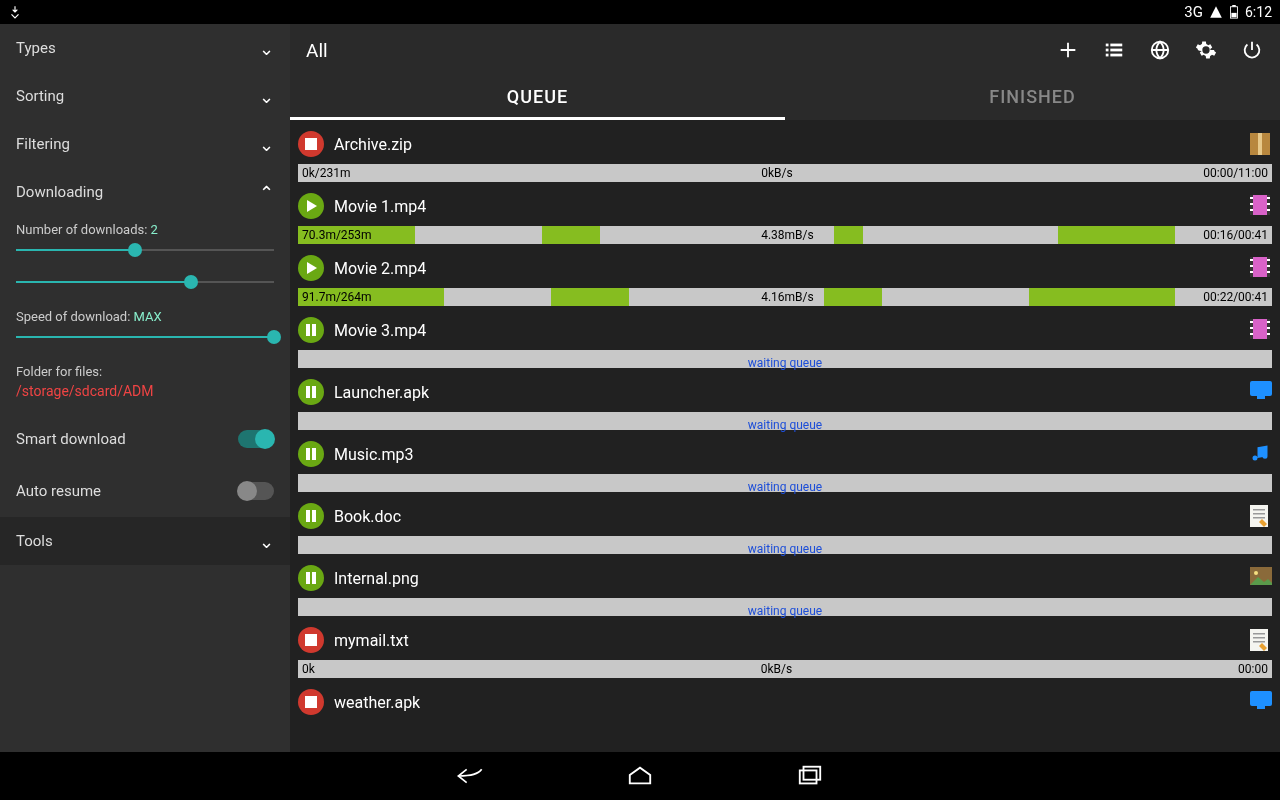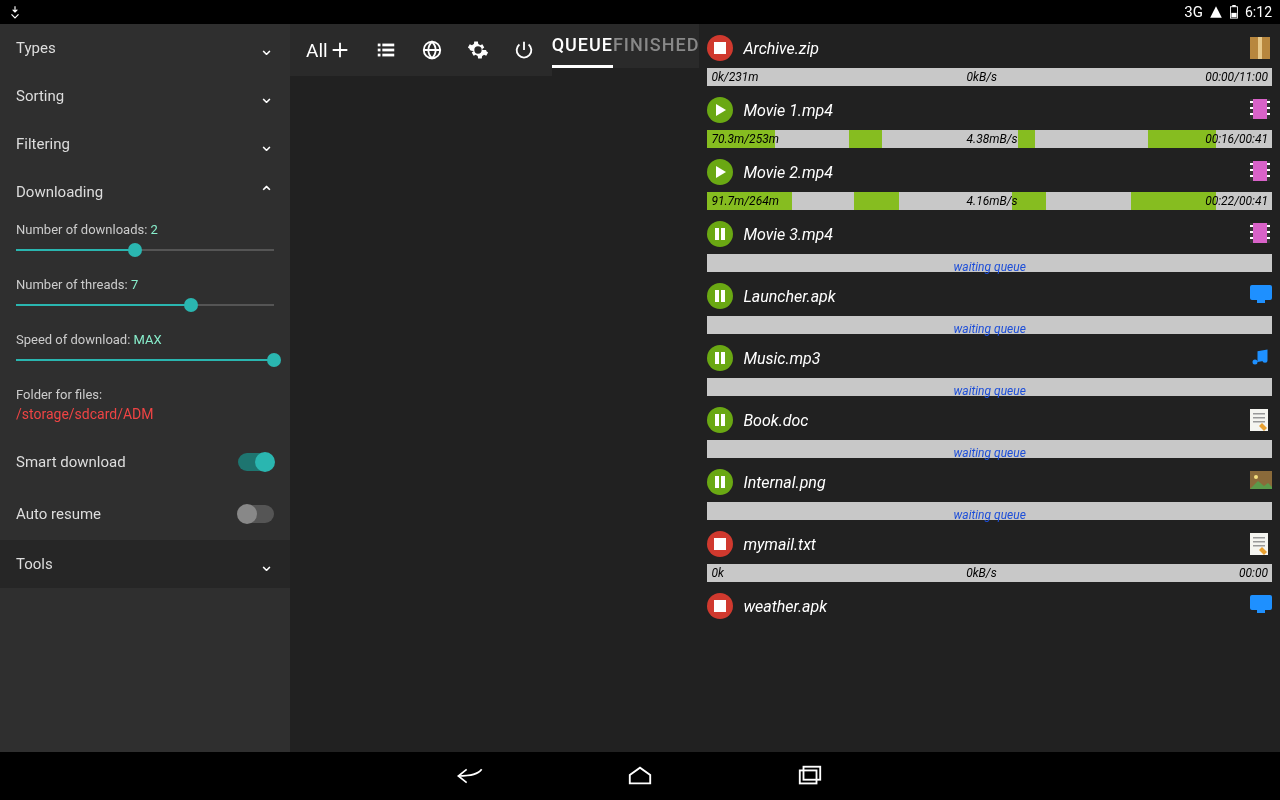--- a/index.html
+++ b/index.html
@@ -5,21 +5,21 @@
 * { margin: 0; padding: 0; box-sizing: border-box; font-family: Roboto, Arial, sans-serif; }
 body { width: 1280px; height: 800px; background: #000; overflow: hidden; color: #eee; }
 
 
 .statusbar { height: 24px; background: #000; display: flex; justify-content: space-between; align-items: center; padding: 0 8px; font-size: 14px; color: #fff; }
 .statusbar .right { display: flex; align-items: center; gap: 6px; }
 
 
 .app { display: flex; height: 728px; }
 .sidebar { width: 290px; background: #2f2f2f; overflow-y: auto; }
-.content { flex: 1; background: #212121; display: flex; flex-direction: row; }
+.content { flex: 1; background: #212121; display: flex; flex-direction: column; }
 
 
 .srow { display: flex; align-items: center; justify-content: space-between; padding: 0 16px; height: 48px; font-size: 15px; color: #ddd; cursor: pointer; }
 .srow.sub { background: #262626; }
 .chev { font-size: 18px; color: #fff; }
 
 .sctrl { padding: 6px 16px 2px; font-size: 13px; color: #ccc; }
 .sctrl .val { color: #8ec; }
 
 .slider { position: relative; height: 24px; margin: 0 16px 8px; }
@@ -42,21 +42,21 @@
 .cactions { margin-left: auto; display: flex; gap: 22px; }
 .cactions .ic { width: 24px; height: 24px; display: flex; align-items: center; justify-content: center; cursor: pointer; }
 
 
 .tabs { display: flex; background: #2a2a2a; height: 44px; }
 .tab { flex: 1; display: flex; align-items: center; justify-content: center; font-size: 18px; letter-spacing: 1px; color: #888; cursor: pointer; border-bottom: 3px solid transparent; font-weight: 500; }
 .tab.active { color: #fff; border-bottom-color: #fff; }
 
 
 .dlist { flex: 1; overflow-y: auto; padding: 4px 8px; }
-.ditem { margin-bottom: 4px; font-style: italic; }
+.ditem { margin-bottom: 4px; }
 .drow { display: flex; align-items: center; height: 40px; }
 .dbtn { width: 26px; height: 26px; border-radius: 50%; display: flex; align-items: center; justify-content: center; margin-right: 10px; flex-shrink: 0; }
 .dbtn.stop { background: #d0392e; }
 .dbtn.play { background: #6aa813; }
 .dbtn.pause { background: #6aa813; }
 .dname { font-size: 16px; color: #fff; flex: 1; }
 .dicon { width: 22px; height: 22px; flex-shrink: 0; }
 
 .pbar { position: relative; height: 18px; background: #c8c8c8; display: flex; align-items: center; font-size: 12px; color: #000; }
 .pbar .seg { position: absolute; top: 0; bottom: 0; background: #86bd20; }
@@ -121,23 +121,20 @@
 
     <div class="sctrl">
       <span>Number of downloads: </span><span class="val">2</span>
     </div>
     <div class="slider">
       <div class="track"></div>
         <div class="fill" style="width: 46%;"></div>
         <div class="thumb" style="left: 46%;"></div>
     </div>
 
-    <div class="sctrl">
-      <span>Number of threads: </span><span class="val">7</span>
-    </div>
     <div class="slider">
       <div class="track"></div>
         <div class="fill" style="width: 68%;"></div>
         <div class="thumb" style="left: 68%;"></div>
     </div>
 
     <div class="sctrl">
       <span>Speed of download: </span><span class="val">MAX</span>
     </div>
     <div class="slider">

